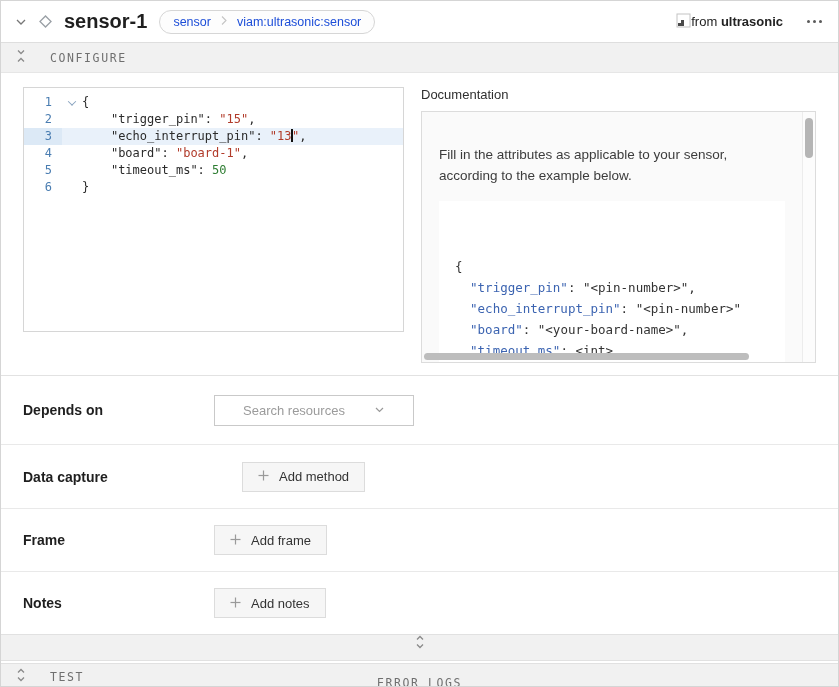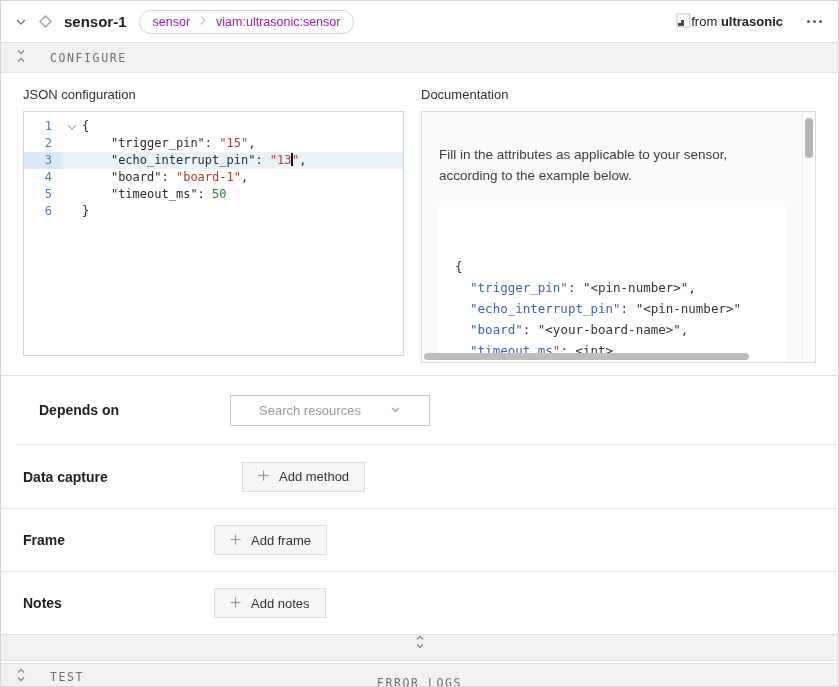--- a/index.html
+++ b/index.html
@@ -3,22 +3,22 @@
 <meta charset="utf-8">
 <style>
   * { margin:0; padding:0; box-sizing:border-box; }
   body { background:#fff; font-family:"Liberation Sans", sans-serif; }
   .page { width:839px; height:687px; border:1px solid #d5d5d5; background:#fff; position:relative; overflow:hidden; }
 
   
   .hdr { height:42px; display:flex; align-items:center; padding:0 14px; border-bottom:1px solid #dedede; background:#fff; }
   .hdr .collapse-chev { margin-right:10px; display:flex; cursor:pointer; }
   .hdr .diamond { margin-right:10px; display:flex; }
-  .hdr .title { font-size:15px; font-weight:bold; color:#1f1f1f; margin-right:12px; }
-  .pill { display:flex; align-items:center; gap:9px; border:1px solid #d6d6d6; border-radius:999px; padding:4px 13px; font-size:12.5px; color:#a21caf; background:#fdfdfd; }
+  .hdr .title { font-size:20px; font-weight:bold; color:#1f1f1f; margin-right:12px; }
+  .pill { display:flex; align-items:center; gap:9px; border:1px solid #d6d6d6; border-radius:999px; padding:4px 13px; font-size:12.5px; color:#1d4ed8; background:#fdfdfd; }
   .hdr .spacer { flex:1; }
   .from-wrap { display:flex; align-items:center; gap:0; font-size:13px; color:#222; margin-right:22px; cursor:pointer;padding-left:40px; }
   .from-wrap b { font-weight:bold; }
   .ellipsis { display:flex; gap:3px; cursor:pointer; padding:4px 2px; }
   .ellipsis i { width:3px; height:3px; border-radius:50%; background:#5a5a5a; }
 
   
   .bar { height:30px; background:#f1f1f1; display:flex; align-items:center; padding:0 15px; gap:24px;
          font-family:"DejaVu Sans Mono", monospace; font-size:11.5px; letter-spacing:1.6px; color:#6f6f6f; cursor:pointer; }
   .bar.cfg { border-bottom:1px solid #e6e6e6; }
@@ -56,21 +56,21 @@
   .dc-plain { color:#333; }
   .doc-hscroll-outer { position:absolute; left:2px; bottom:2px; width:325px; height:7px; background:#bdbdbd; border-radius:4px; }
   .doc-vscroll { position:absolute; top:0; right:0; bottom:0; width:13px; background:#fcfcfc; border-left:1px solid #ececec; }
   .doc-vscroll .thumb { position:absolute; top:6px; left:2px; width:8px; height:40px; background:#b5b5b5; border-radius:4px; }
 
   
   .rows { border-top:1px solid #e2e2e2; }
   .row { display:flex; align-items:center; padding:0 22px; border-bottom:1px solid #e9e9e9; }
   .row:last-child { border-bottom:none; }
   .row-label { width:191px; font-size:14px; font-weight:bold; color:#1f1f1f; flex:none; }
-  .r-depends { height:69px;margin-left:16px; } .r-capture { height:64px;gap:28px; } .r-frame { height:63px; } .r-notes { height:62px; }
+  .r-depends { height:69px; } .r-capture { height:64px;gap:28px; } .r-frame { height:63px; } .r-notes { height:62px; }
 
   .select { width:200px; height:31px; border:1px solid #c9c9c9; background:#fff; display:flex; align-items:center; justify-content:space-between; padding:0 28px; cursor:pointer; }
   .select .ph { font-size:13px; color:#9b9b9b; }
 
   .add-btn { display:inline-flex; align-items:center; gap:10px; height:30px; padding:0 15px; background:#f6f6f6; border:1px solid #dcdcdc; font-size:13px; color:#333; font-family:"Liberation Sans", sans-serif; cursor:pointer; }
 </style>
 </head>
 <body>
 
 <div class="page">
@@ -118,21 +118,20 @@
       <svg width="10" height="14" viewBox="0 0 10 14">
           <polyline points="2,1.5 5,4.5 8,1.5" fill="none" stroke="#8a8a8a" stroke-width="1.3"></polyline>
           <polyline points="2,12.5 5,9.5 8,12.5" fill="none" stroke="#8a8a8a" stroke-width="1.3"></polyline>
         </svg>
     </span>
     <span>CONFIGURE</span>
   </div>
 
   <div class="main">
     <div class="col-l">
-      <div class="field-label">JSON configuration</div>
       <div class="editor">
         <div>
             <div class="ed-line"><div class="ed-ln">1</div><div class="ed-fold"><span class="fold-chevron"></span></div><div class="ed-code"><span class="tok-plain">{</span></div></div>
             <div class="ed-line"><div class="ed-ln">2</div><div class="ed-fold"></div><div class="ed-code"><span class="tok-plain">    </span><span class="tok-key">"trigger_pin"</span><span class="tok-plain">: </span><span class="tok-string">"15"</span><span class="tok-plain">,</span></div></div>
             <div class="ed-line active"><div class="ed-ln">3</div><div class="ed-fold"></div><div class="ed-code"><span class="tok-plain">    </span><span class="tok-key">"echo_interrupt_pin"</span><span class="tok-plain">: </span><span class="tok-string">"13</span><span class="cursor"></span><span class="tok-string">"</span><span class="tok-plain">,</span></div></div>
             <div class="ed-line"><div class="ed-ln">4</div><div class="ed-fold"></div><div class="ed-code"><span class="tok-plain">    </span><span class="tok-key">"board"</span><span class="tok-plain">: </span><span class="tok-string">"board-1"</span><span class="tok-plain">,</span></div></div>
             <div class="ed-line"><div class="ed-ln">5</div><div class="ed-fold"></div><div class="ed-code"><span class="tok-plain">    </span><span class="tok-key">"timeout_ms"</span><span class="tok-plain">: </span><span class="tok-number">50</span></div></div>
             <div class="ed-line"><div class="ed-ln">6</div><div class="ed-fold"></div><div class="ed-code"><span class="tok-plain">}</span></div></div>
           </div>
       </div>

